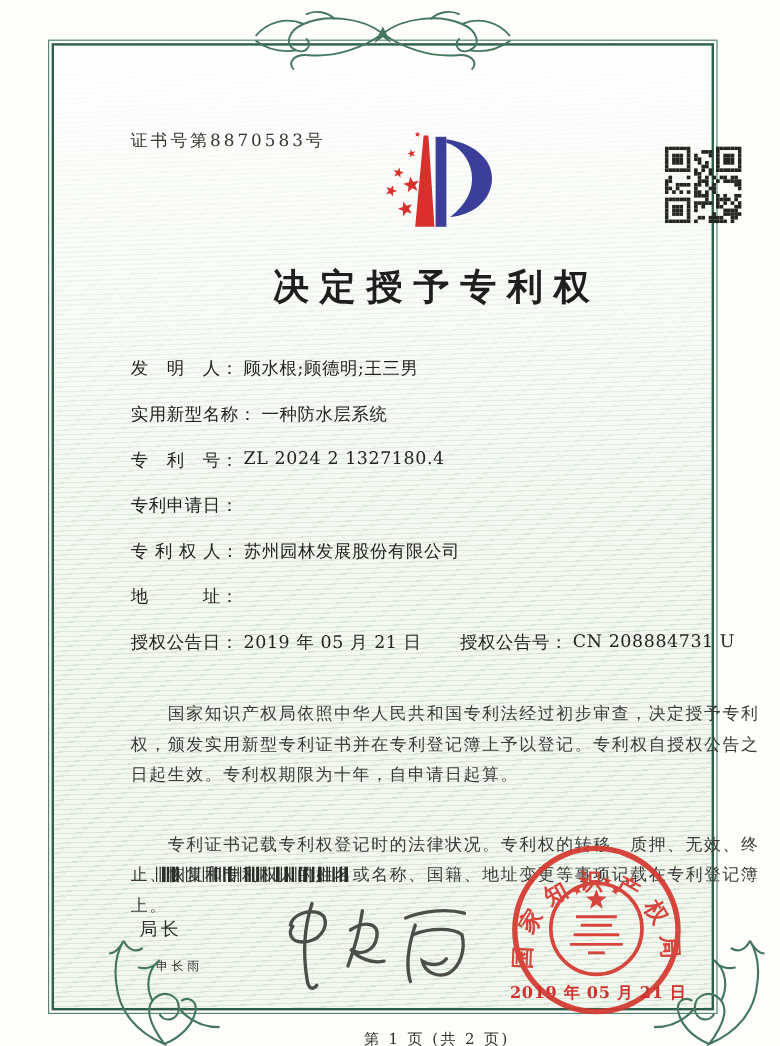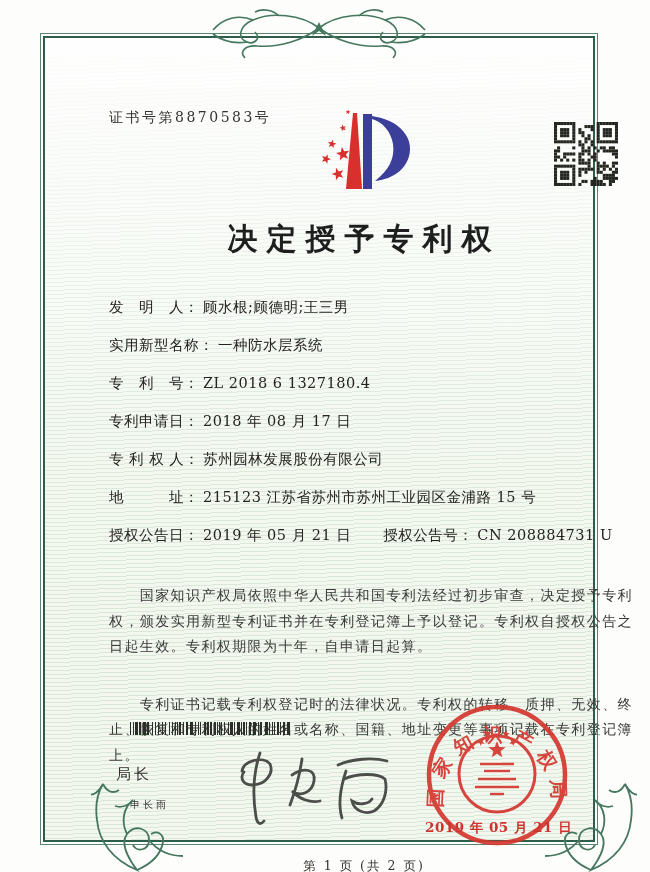--- a/index.html
+++ b/index.html
@@ -341,33 +341,31 @@
         <div class="frow">
           <span class="flabel">发　明　人：</span>
             <span class="fvalue">顾水根;顾德明;王三男</span>
         </div>
         <div class="frow">
           <span class="flabel">实用新型名称：</span>
             <span class="fvalue">一种防水层系统</span>
         </div>
         <div class="frow">
           <span class="flabel">专　利　号：</span>
-            <span class="fvalue">ZL 2018 6 1327180.4</span>
+            <span class="fvalue">ZL 2024 2 1327180.4</span>
         </div>
         <div class="frow">
           <span class="flabel">专利申请日：</span>
-            <span class="fvalue">2018 年 08 月 17 日</span>
         </div>
         <div class="frow">
           <span class="flabel">专 利 权 人：</span>
             <span class="fvalue">苏州园林发展股份有限公司</span>
         </div>
         <div class="frow">
           <span class="flabel">地　　　址：</span>
-            <span class="fvalue">215123 江苏省苏州市苏州工业园区金浦路 15 号</span>
         </div>
         <div class="frow">
           <span class="flabel">授权公告日：</span>
             <span class="fvalue">2019 年 05 月 21 日</span>
           <span class="flabel grant-label">授权公告号：</span>
             <span class="fvalue">CN 208884731 U</span>
         </div>
       </div>
 
       <div class="abs legal">

